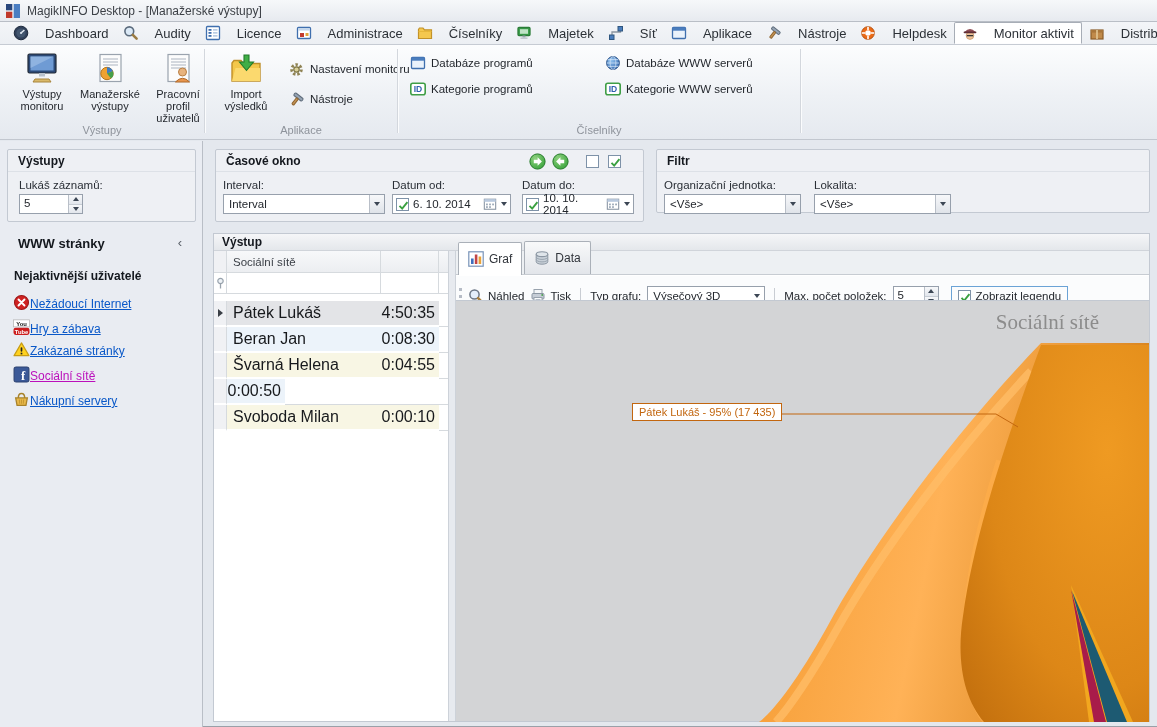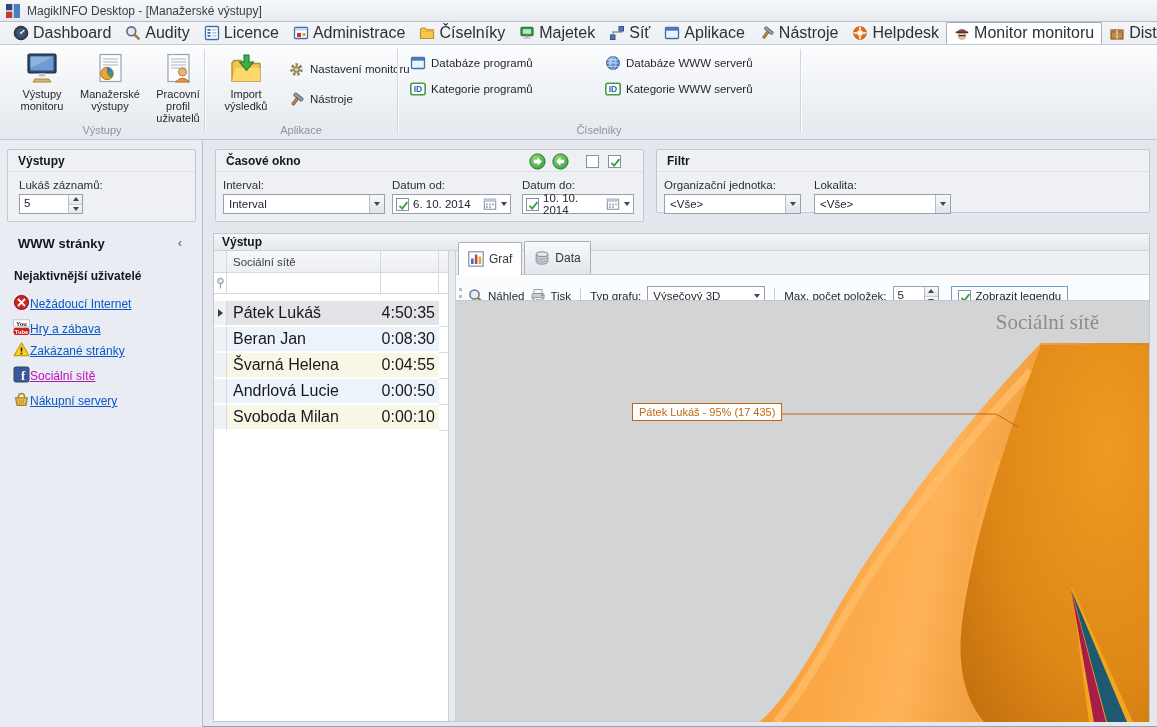--- a/index.html
+++ b/index.html
@@ -6,21 +6,21 @@
   html,body{width:1157px;height:727px;overflow:hidden}
   body{font-family:"Liberation Sans",sans-serif;font-size:12px;color:#23272d;background:#e4e8ee;position:relative}
   svg{display:block}
 
   
   #titlebar{position:absolute;left:0;top:0;width:1157px;height:22px;background:linear-gradient(#f6f8fa,#e7eaef);border-bottom:1px solid #b9bec6;display:flex;align-items:center;padding-left:6px;gap:7px}
   #titlebar .title{font-size:12px;color:#3c4046}
 
   
   #tabstrip{position:absolute;left:0;top:22px;width:1157px;height:23px;background:linear-gradient(#f3f5f8,#eceff3);border-bottom:1px solid #c6cbd3;display:flex;justify-content:space-between;align-items:stretch;padding:0 6px}
-  .ntab{display:flex;align-items:center;gap:4px;padding:0 7px;font-size:16px;color:#2c3137;cursor:default;white-space:nowrap}
+  .ntab{display:flex;align-items:center;gap:16px;padding:0 7px;font-size:13px;color:#2c3137;cursor:default;white-space:nowrap}
   .ntab.active{background:#fff;border:1px solid #a7adb6;border-bottom:1px solid #fdfdfe;border-radius:2px 2px 0 0}
   .ntab .ic{width:16px;height:16px;flex:0 0 16px}
 
   
   #ribbon{position:absolute;left:0;top:45px;width:1157px;height:95px;background:linear-gradient(#fcfdfe,#eef1f5 55%,#e5e9ef);border-bottom:1px solid #c2c7cf}
   .rsep{position:absolute;top:4px;height:84px;width:2px;border-left:1px solid #d3d7dd;border-right:1px solid #fbfcfd}
   .gcap{position:absolute;bottom:3px;left:0;width:100%;text-align:center;font-size:11px;color:#8e939b}
   .bigbtn{position:absolute;top:4px;width:68px;height:76px;display:flex;flex-direction:column;align-items:center;border:1px solid transparent;border-radius:3px}
   .bigbtn .bicon{height:38px;display:flex;align-items:center;justify-content:center}
   .bigbtn .blabel{font-size:11px;line-height:12px;text-align:center;color:#1f2329}
@@ -224,21 +224,21 @@
   </div>
   <div class="ntab active">
     <span class="ic">
         <svg width="16" height="16" viewBox="0 0 16 16">
           <circle cx="8" cy="10.6" r="3.8" fill="#eec39a" stroke="#c9986a" stroke-width="0.8"></circle>
           <path d="M2.5 7 Q8 0.8 13.5 7 Z" fill="#8c4a52"></path>
           <rect x="1.6" y="6.4" width="12.8" height="1.8" rx="0.9" fill="#5e2f36"></rect>
           <rect x="4.8" y="10" width="6.4" height="1.3" fill="#333"></rect>
         </svg>
       </span>
-    <span>Monitor monitoru</span>
+    <span>Monitor aktivit</span>
   </div>
   <div class="ntab">
     <span class="ic">
         <svg width="16" height="16" viewBox="0 0 16 16">
           <rect x="2" y="5" width="12" height="9" fill="#c08a4a" stroke="#8a5d28" stroke-width="1.2"></rect>
           <rect x="2" y="5" width="12" height="2.6" fill="#a9763a"></rect>
           <rect x="7.2" y="5" width="1.6" height="9" fill="#e3c795"></rect>
         </svg>
       </span>
     <span>Distribuce aplikací</span>
@@ -583,21 +583,20 @@
         <div class="gc-fill"></div>
       </div>
       <div class="grow drow r2">
         <div class="gc-ind"></div>
         <div class="gc-name">Švarná Helena</div>
         <div class="gc-time">0:04:55</div>
         <div class="gc-fill"></div>
       </div>
       <div class="grow drow r3">
         <div class="gc-ind"></div>
-        <div class="gc-name">Andrlová Lucie</div>
         <div class="gc-time">0:00:50</div>
         <div class="gc-fill"></div>
       </div>
       <div class="grow drow r4">
         <div class="gc-ind"></div>
         <div class="gc-name">Svoboda Milan</div>
         <div class="gc-time">0:00:10</div>
         <div class="gc-fill"></div>
       </div>
     </div>

